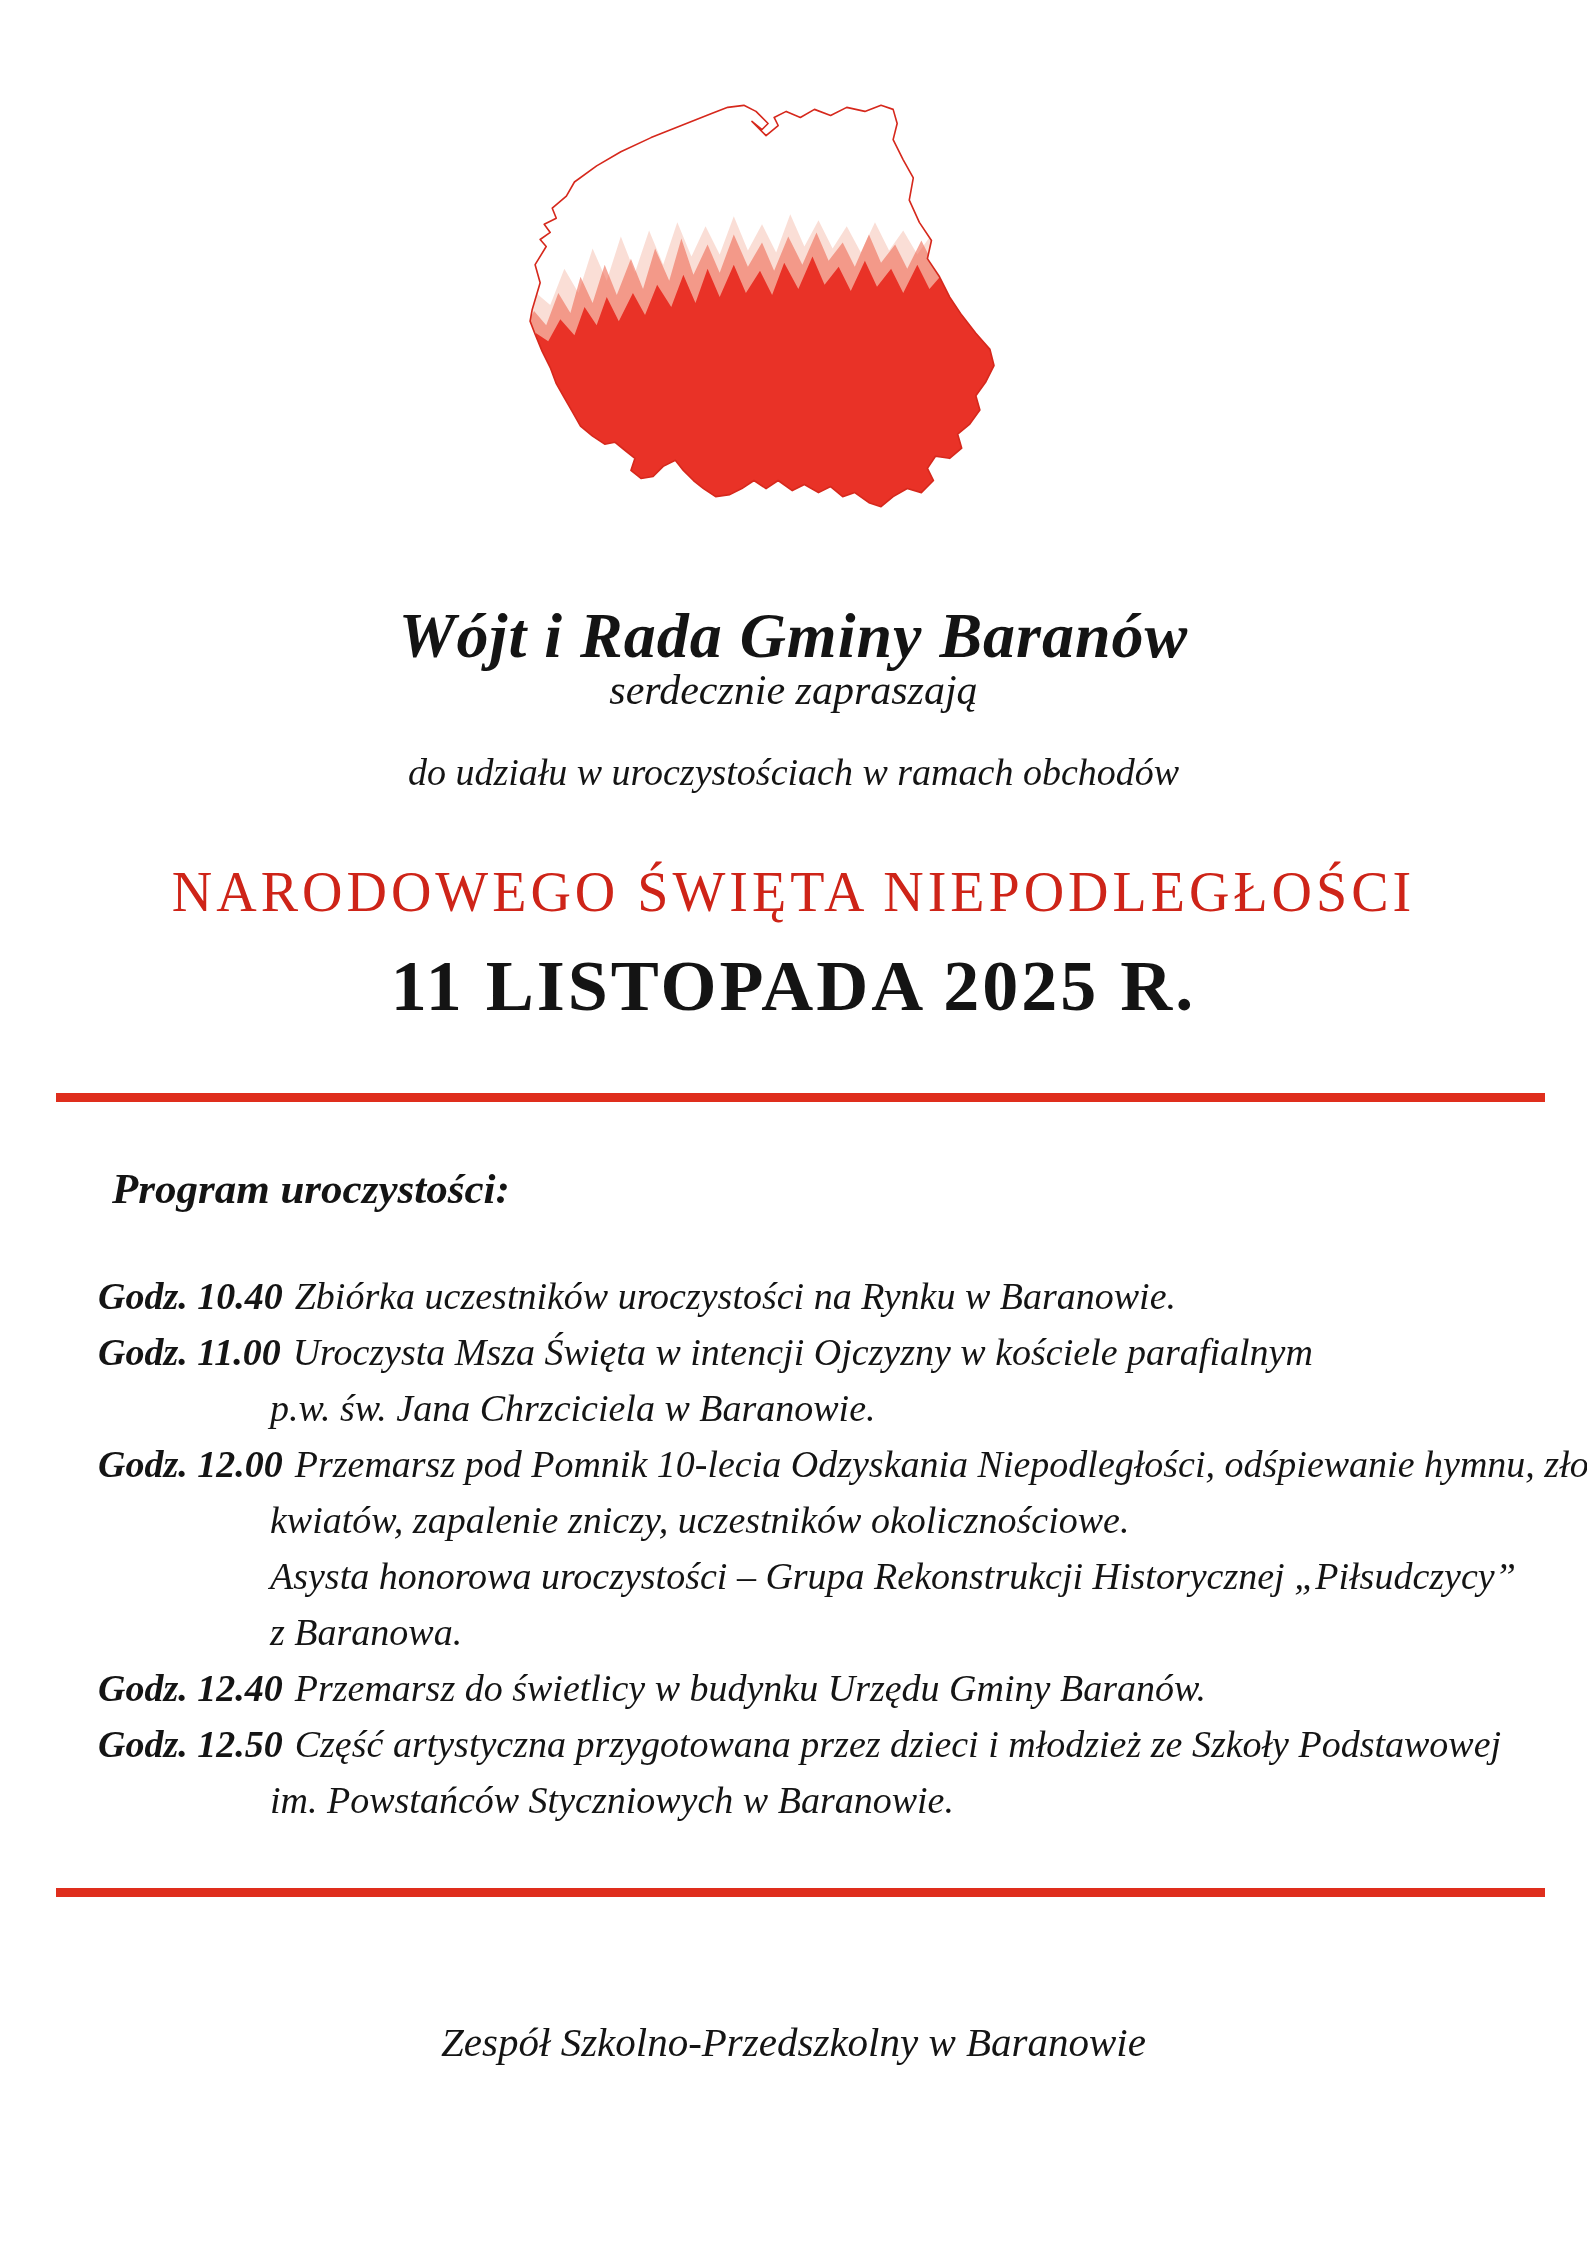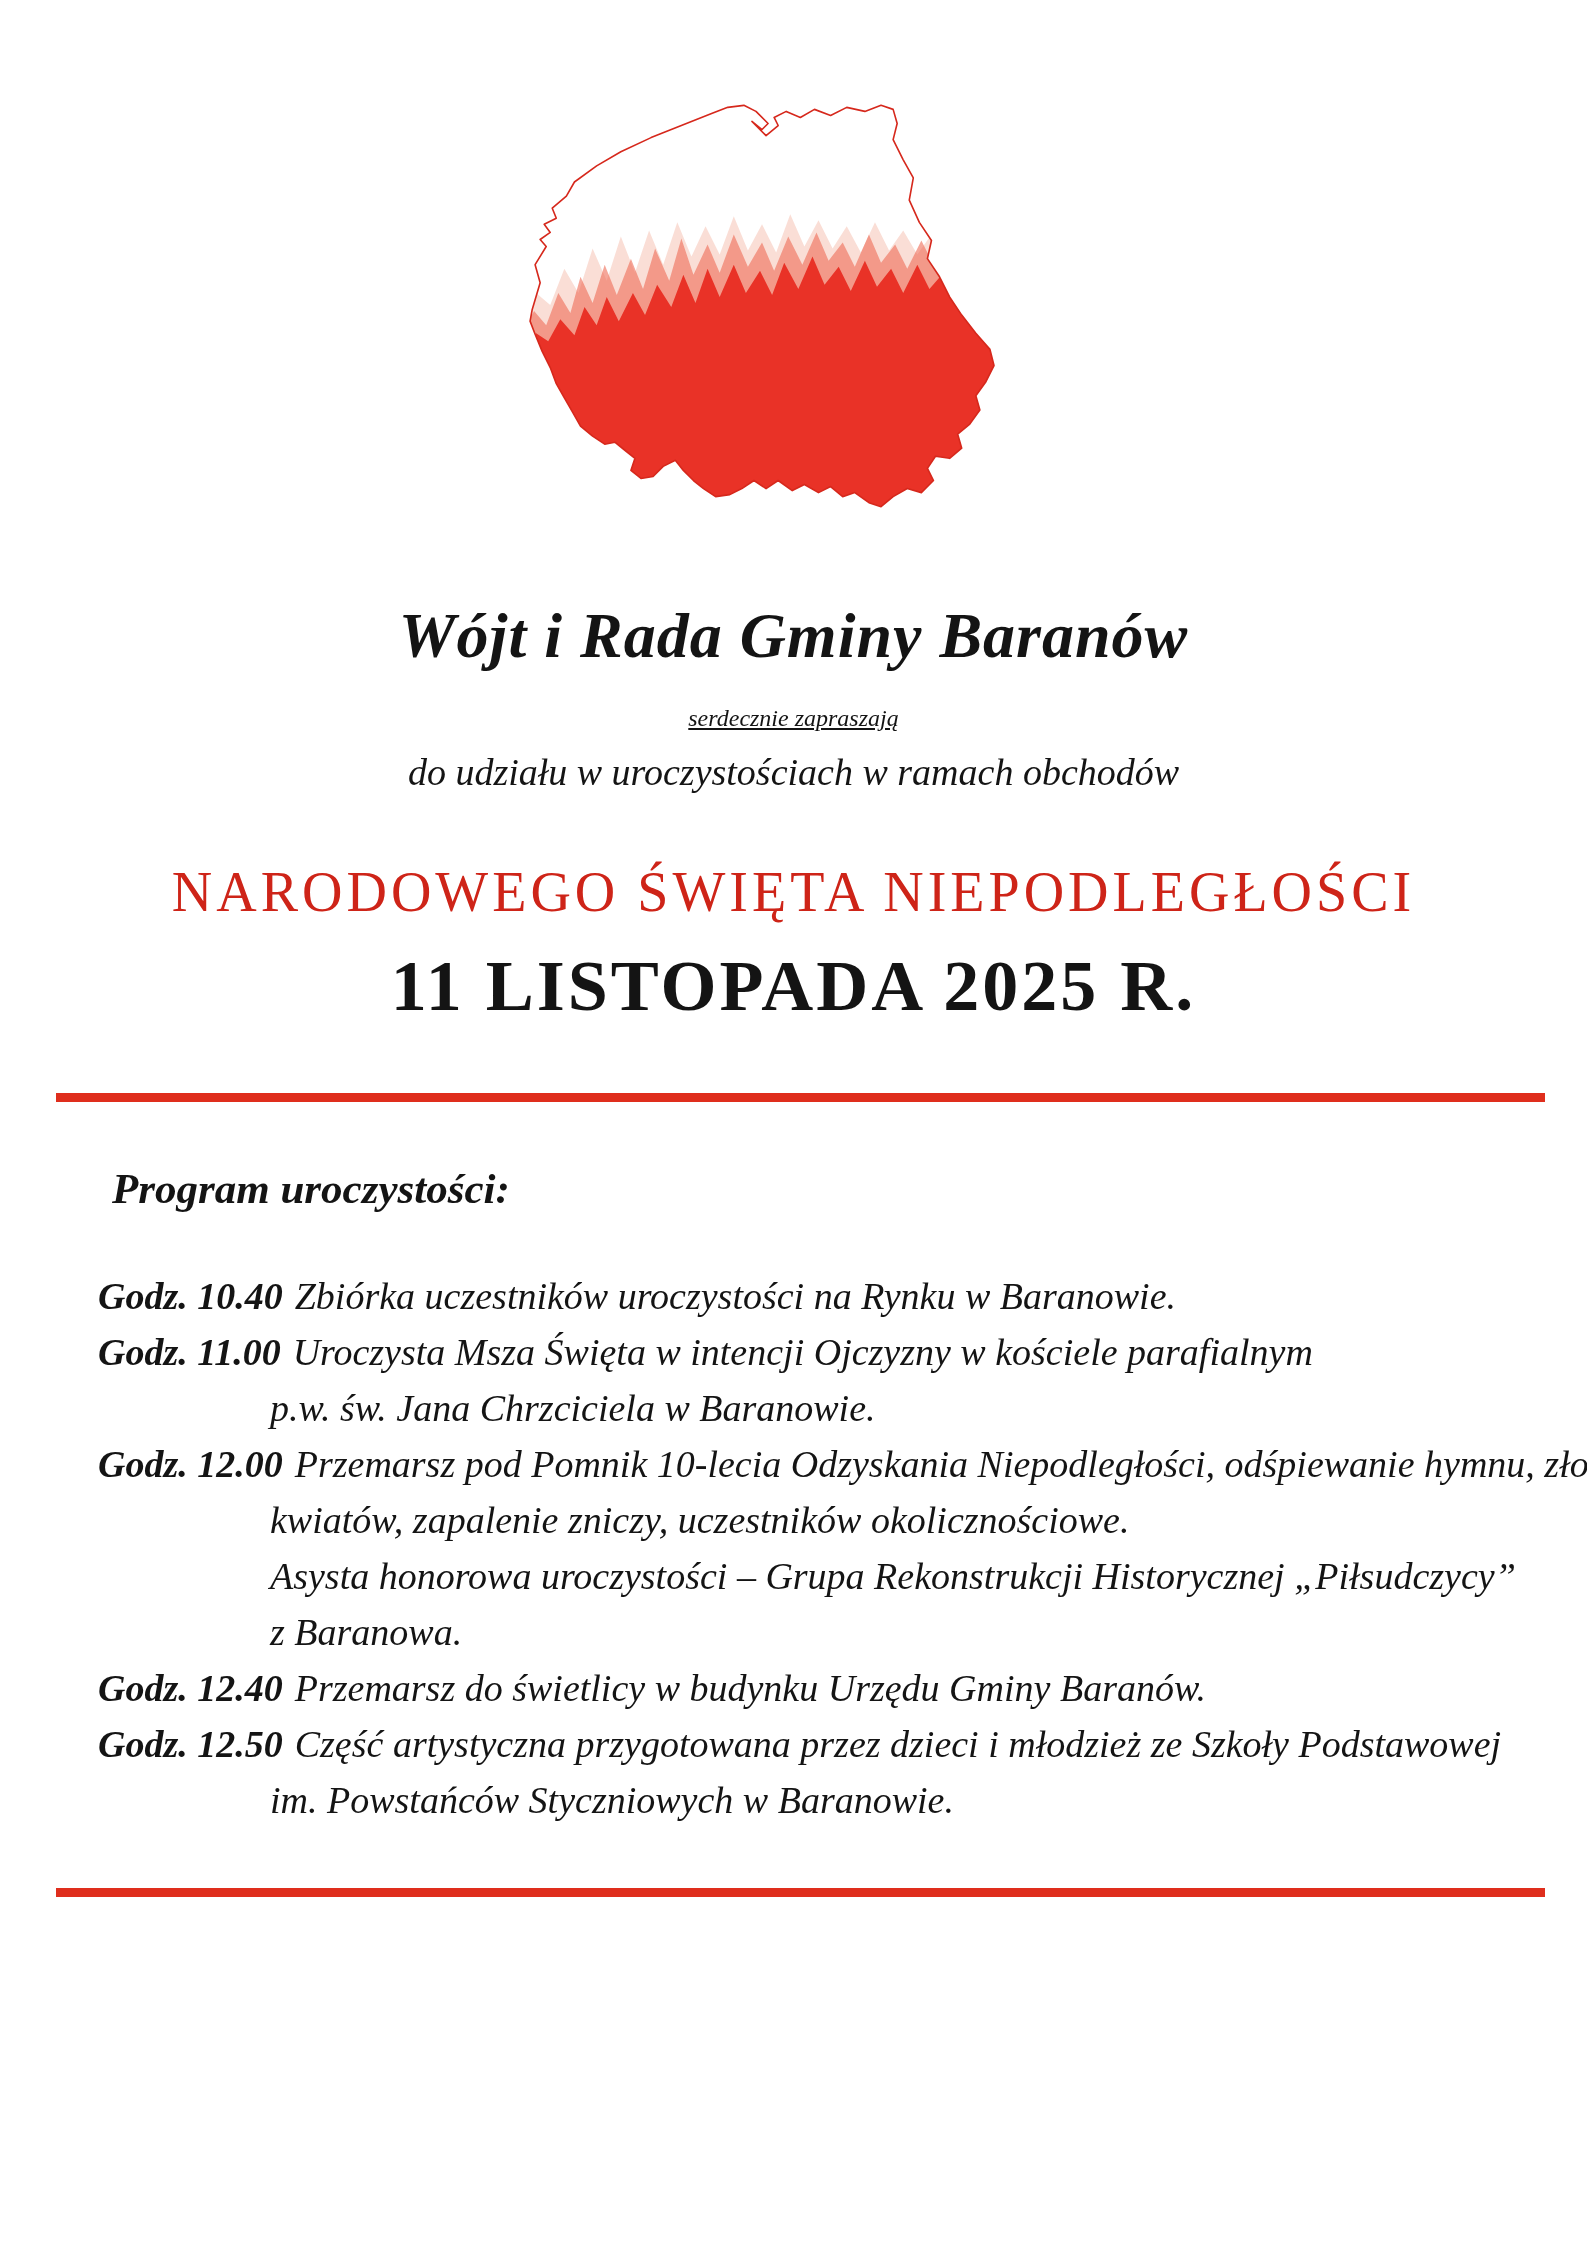--- a/index.html
+++ b/index.html
@@ -20,21 +20,21 @@
     color:var(--text-black,#141414);
   }
   .abs{position:absolute;}
   .center{left:0;width:1587px;text-align:center;}
 
   .map-wrap{left:522px;top:93px;width:474px;height:418px;}
   .map-wrap svg{display:block;width:100%;height:100%;}
 
   .script{font-style:italic;}
   .title{top:596px;font-size:64px;font-weight:700;line-height:80px;letter-spacing:1px;}
-  .sub1{top:694px;font-size:24px;line-height:48px;text-decoration:underline;}
+  .sub1{top:666px;font-size:42px;line-height:48px;}
   .sub2{top:748px;font-size:38px;line-height:48px;}
 
   .event-name{
     top:856px;font-size:56px;line-height:72px;
     color:var(--accent-red,#ce2418);
     letter-spacing:4px;font-weight:400;white-space:nowrap;
   }
   .event-date{
     top:948px;font-size:72px;line-height:76px;
     font-weight:700;letter-spacing:3px;color:var(--text-black,#141414);white-space:nowrap;
@@ -106,14 +106,15 @@
       <span class="ptime">Godz. 12.40</span><span>Przemarsz do świetlicy w budynku Urzędu Gminy Baranów.</span>
     </div>
     <div class="pline">
       <span class="ptime">Godz. 12.50</span><span>Część artystyczna przygotowana przez dzieci i młodzież ze Szkoły Podstawowej</span>
     </div>
     <div class="pline cont">im. Powstańców Styczniowych w Baranowie.</div>
   </div>
 
   <div class="abs rule rule2"></div>
 
+  <div class="abs center script footer2">Zespół Szkolno-Przedszkolny w Baranowie</div>
 
 </div>
 
 </body></html>

